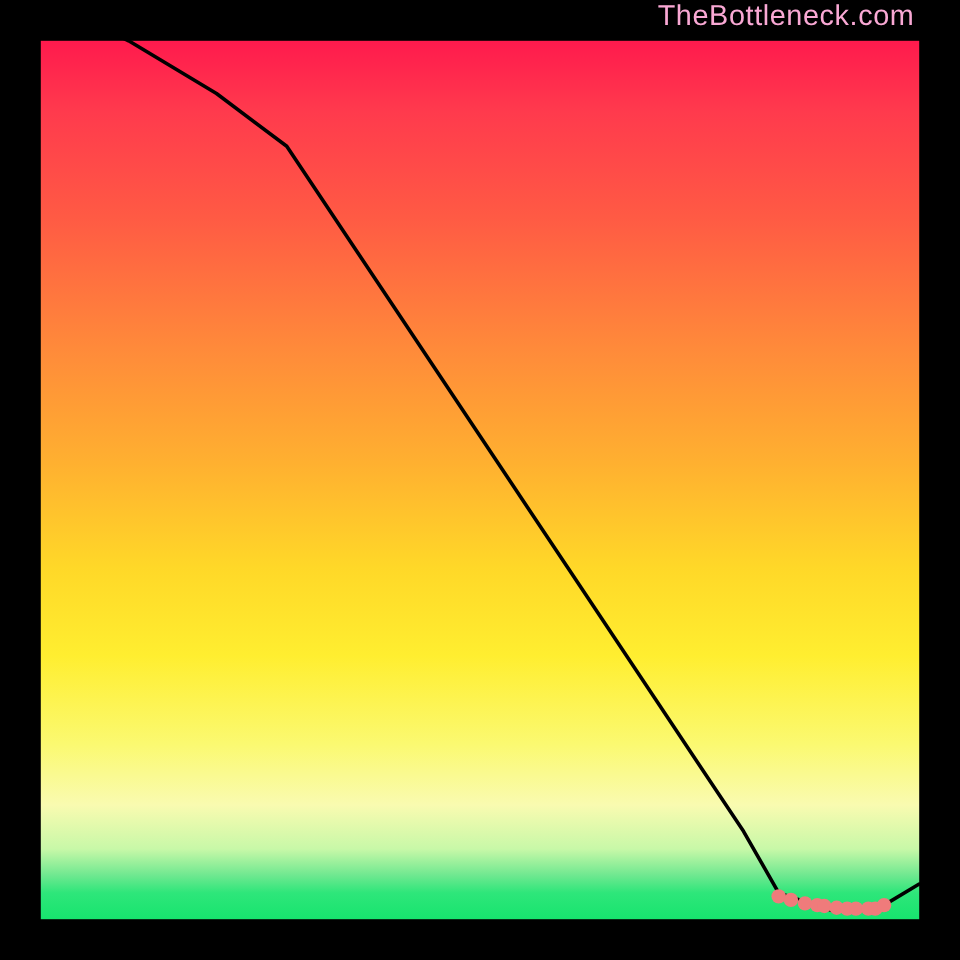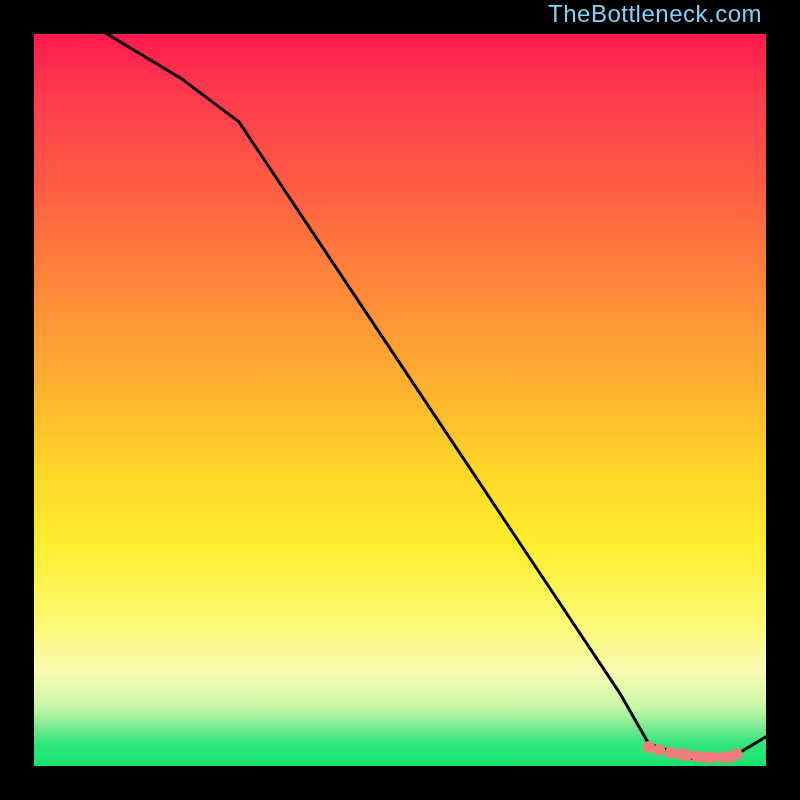--- a/index.html
+++ b/index.html
@@ -38,21 +38,21 @@
       #c8f8a8 92%,
       #6fe890 95%,
       #2ee67a 97%,
       #17e46e 100%
     );
   }
   .watermark {
     position: absolute;
     top: 0px;
     right: 38px;
-    color: #7dd3fc;
+    color: #f9a8d4;
     font-size: 24px;
     letter-spacing: 0.5px;
     font-weight: 400;
   }
   svg.overlay {
     position: absolute;
     left: 34px;
     top: 34px;
     width: 732px;
     height: 732px;

